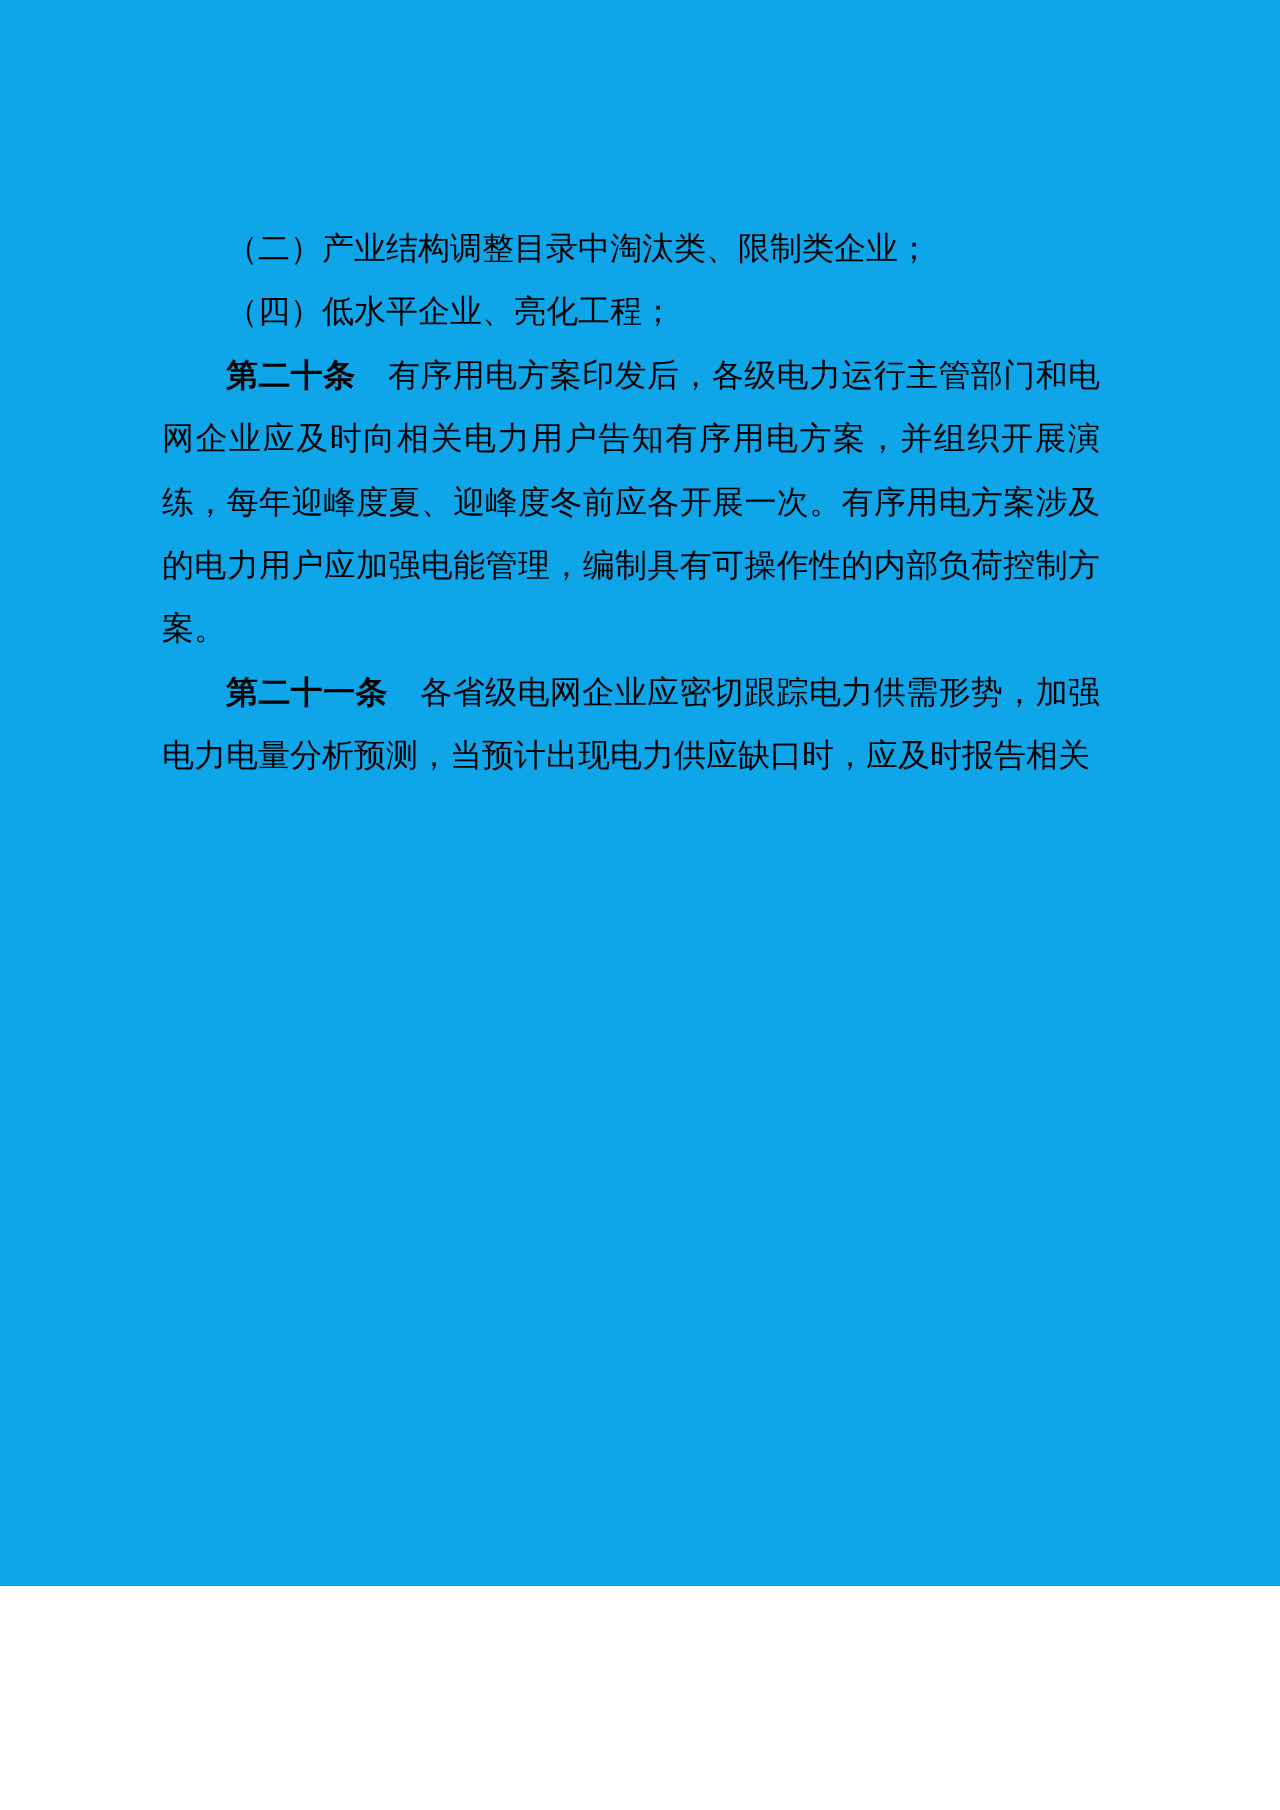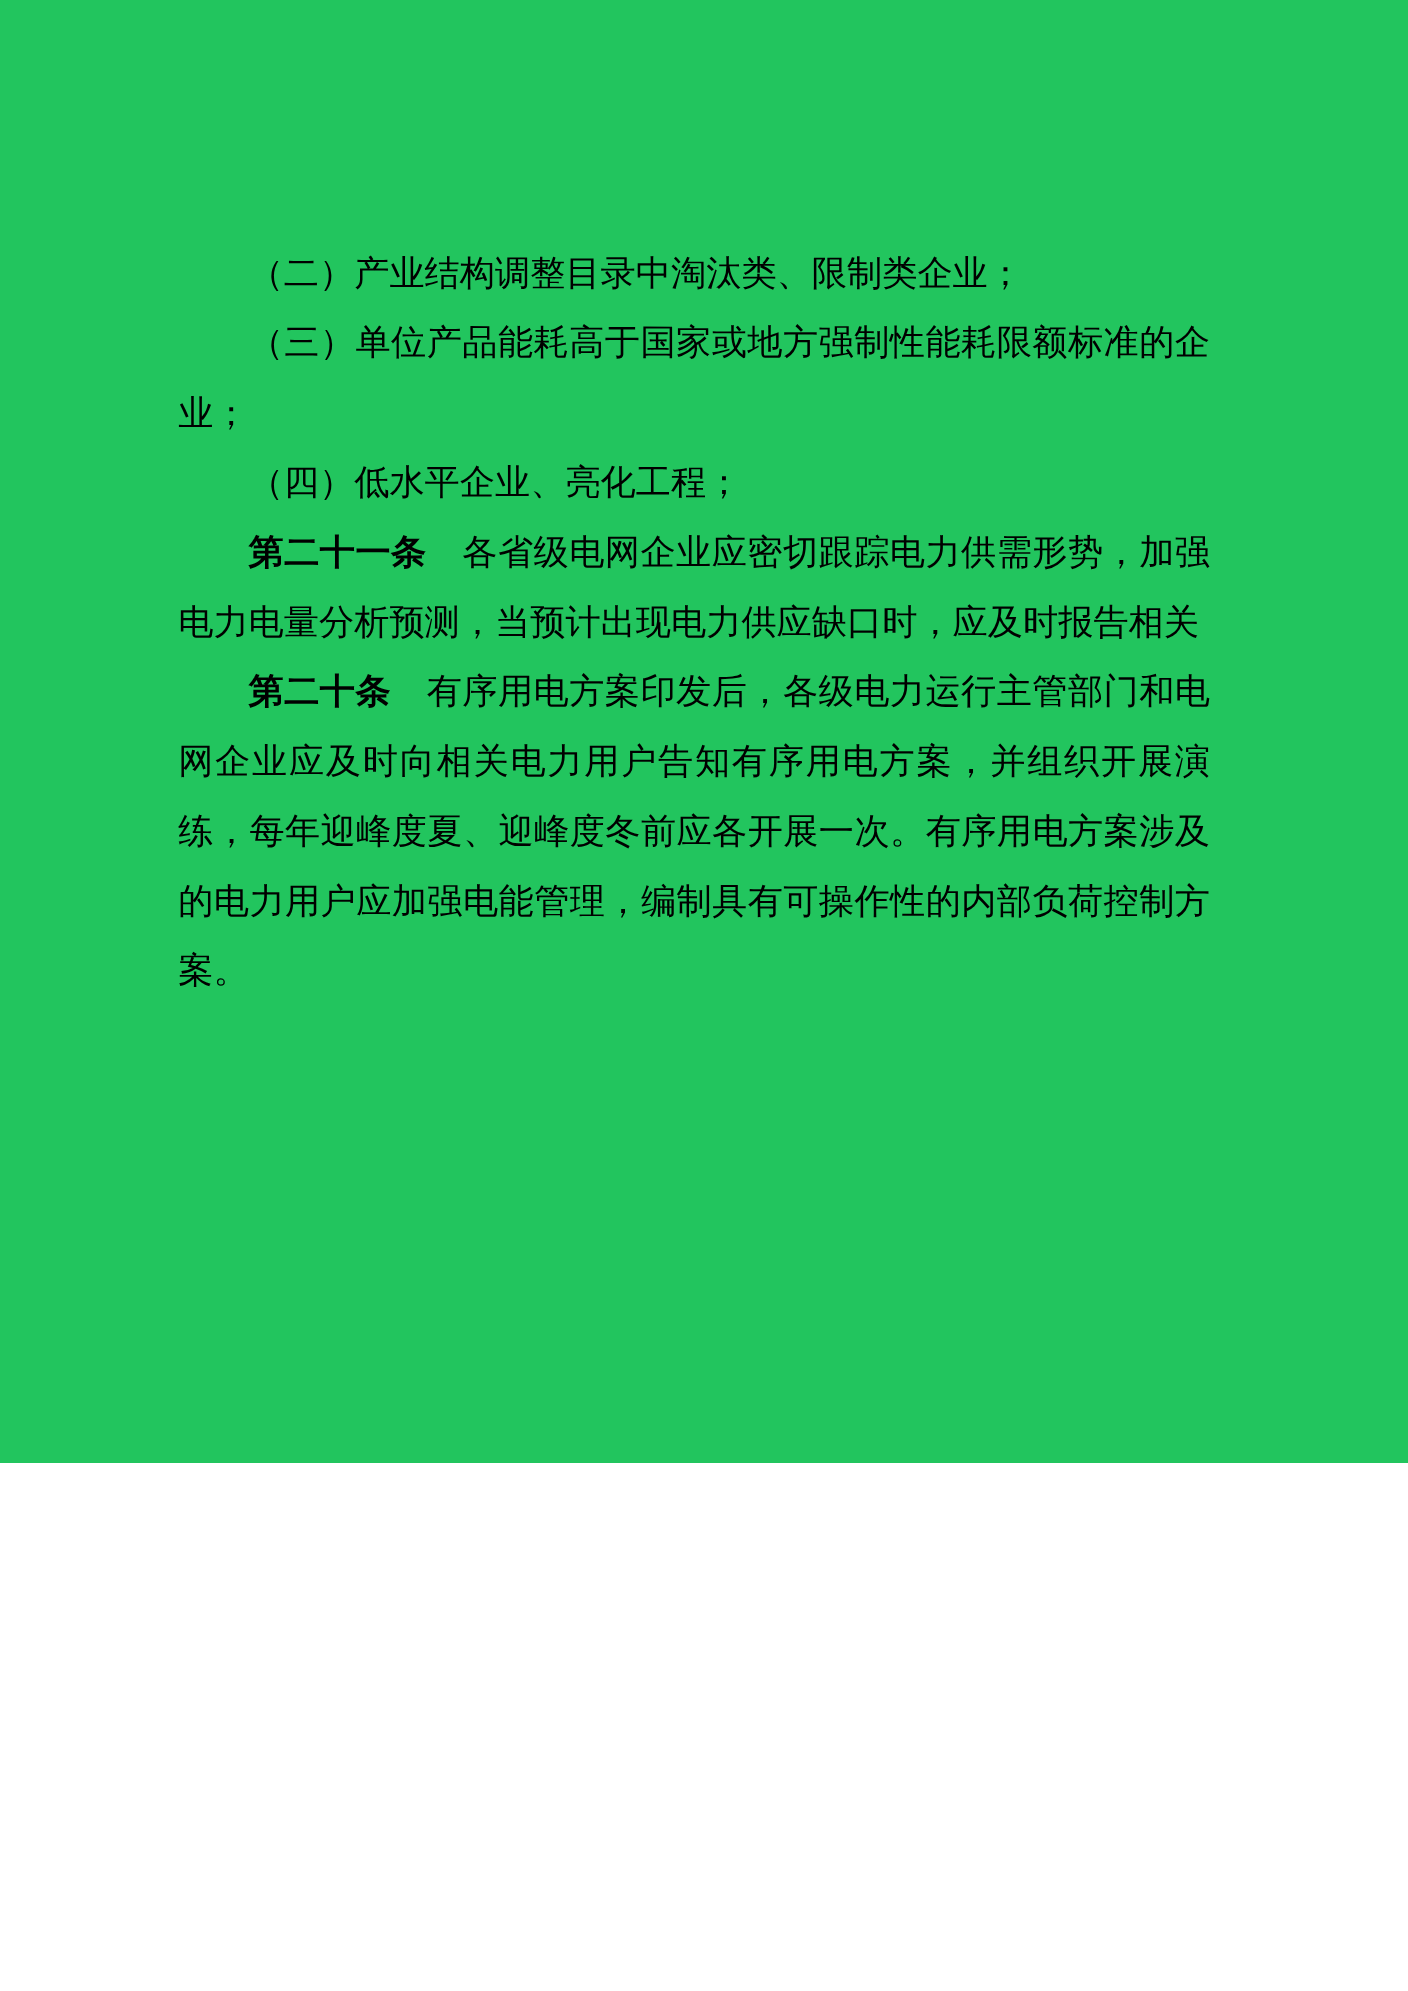--- a/index.html
+++ b/index.html
@@ -9,22 +9,22 @@
     }
     body {
       width: 1280px;
       height: 1810px;
       font-family: "Liberation Serif", "DejaVu Serif", serif;
       color: #000000;
     }
     .doc-page {
       position: relative;
       width: 1280px;
-      height: 1330px;
-      background: #22c55e;
+      height: 1586px;
+      background: #0ea5e9;
       overflow: hidden;
     }
     .doc-body {
       position: absolute;
       left: 162px;
       top: 217px;
       width: 938px;
       font-size: 32px;
       line-height: 63.4px;
       text-align: justify;
@@ -48,19 +48,18 @@
       font-size: 30px;
       line-height: 40px;
     }
   </style>
 </head>
 <body>
 
 <div class="doc-page">
   <div class="doc-body" id="doc-body">
       <p><span>（二）产业结构调整目录中淘汰类、限制类企业；</span></p>
-      <p><span>（三）单位产品能耗高于国家或地方强制性能耗限额标准的企业；</span></p>
       <p><span>（四）低水平企业、亮化工程；</span></p>
+      <p><b>第二十条</b>　<span>有序用电方案印发后，各级电力运行主管部门和电网企业应及时向相关电力用户告知有序用电方案，并组织开展演练，每年迎峰度夏、迎峰度冬前应各开展一次。有序用电方案涉及的电力用户应加强电能管理，编制具有可操作性的内部负荷控制方案。</span></p>
       <p><b>第二十一条</b>　<span>各省级电网企业应密切跟踪电力供需形势，加强电力电量分析预测，当预计出现电力供应缺口时，应及时报告相关</span></p>
-      <p><b>第二十条</b>　<span>有序用电方案印发后，各级电力运行主管部门和电网企业应及时向相关电力用户告知有序用电方案，并组织开展演练，每年迎峰度夏、迎峰度冬前应各开展一次。有序用电方案涉及的电力用户应加强电能管理，编制具有可操作性的内部负荷控制方案。</span></p>
     </div>
   <div class="page-number">5</div>
 </div>
 
 </body></html>

